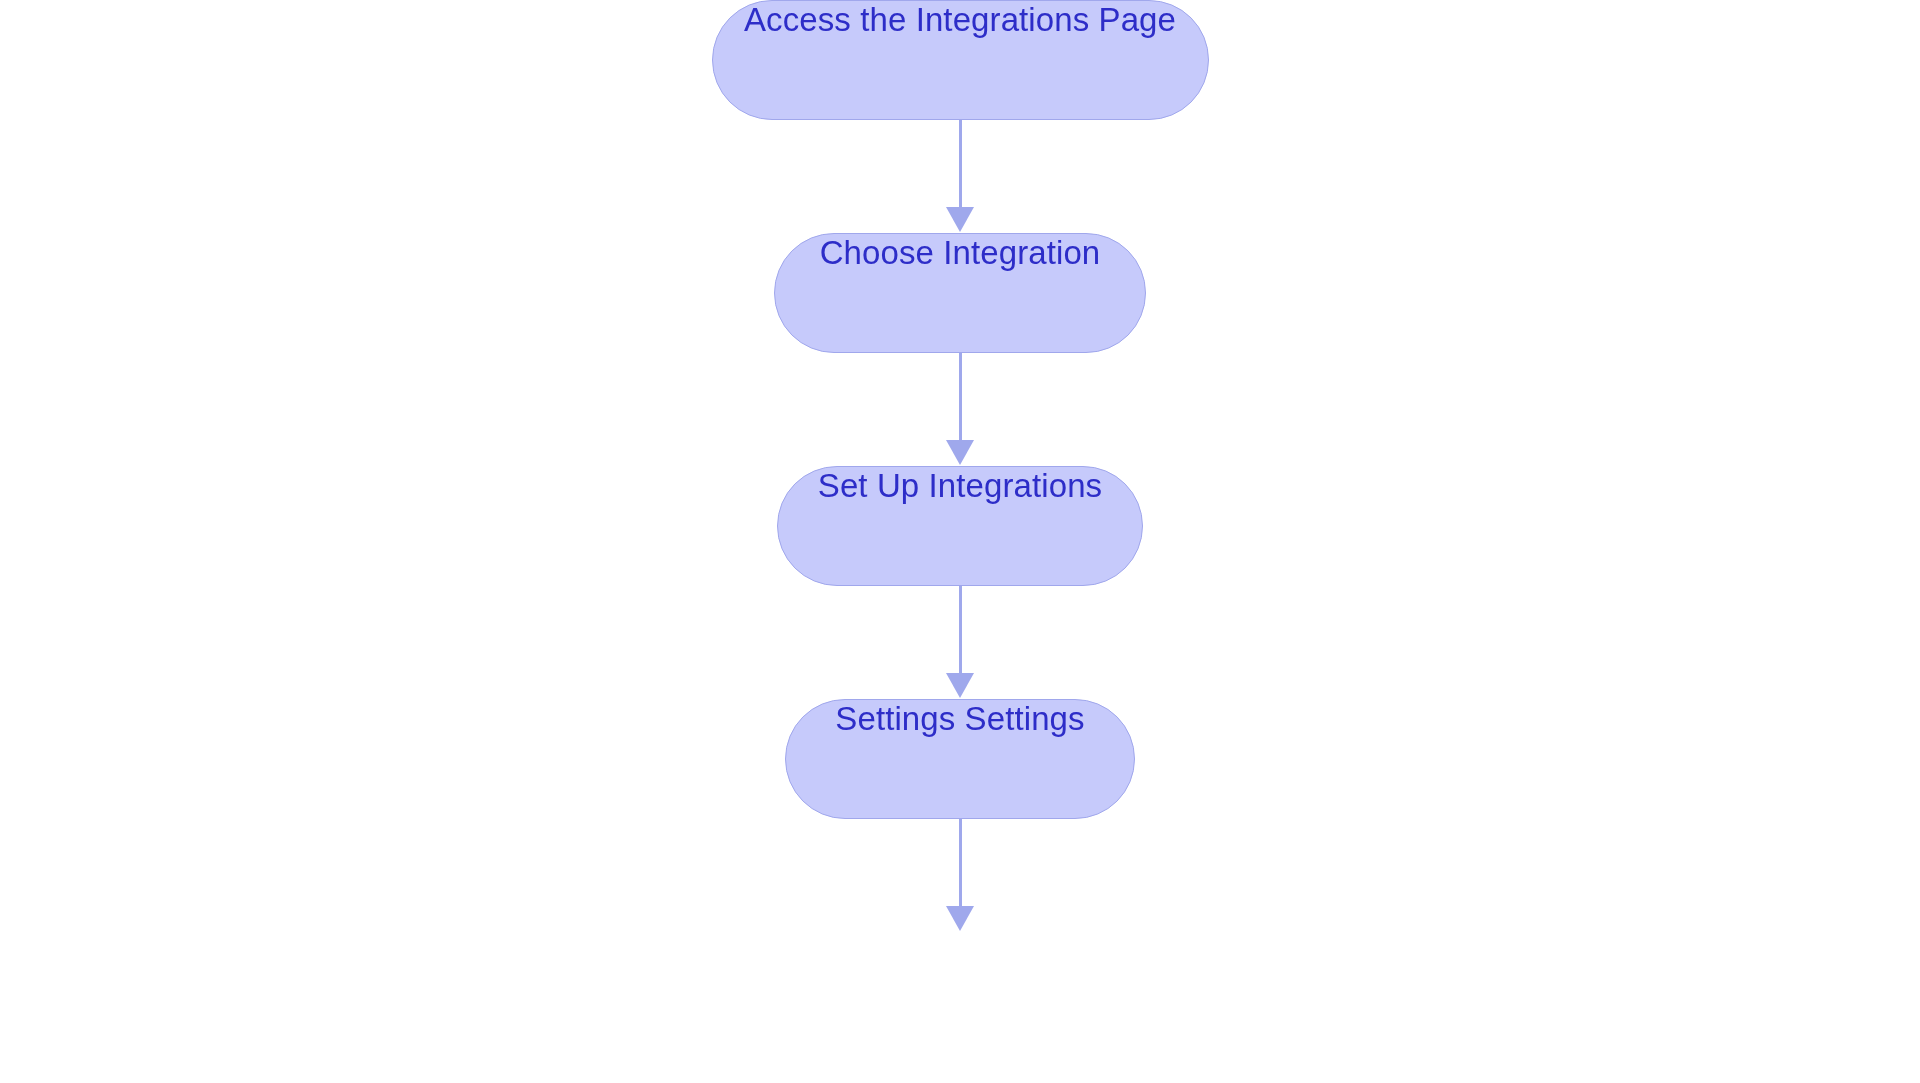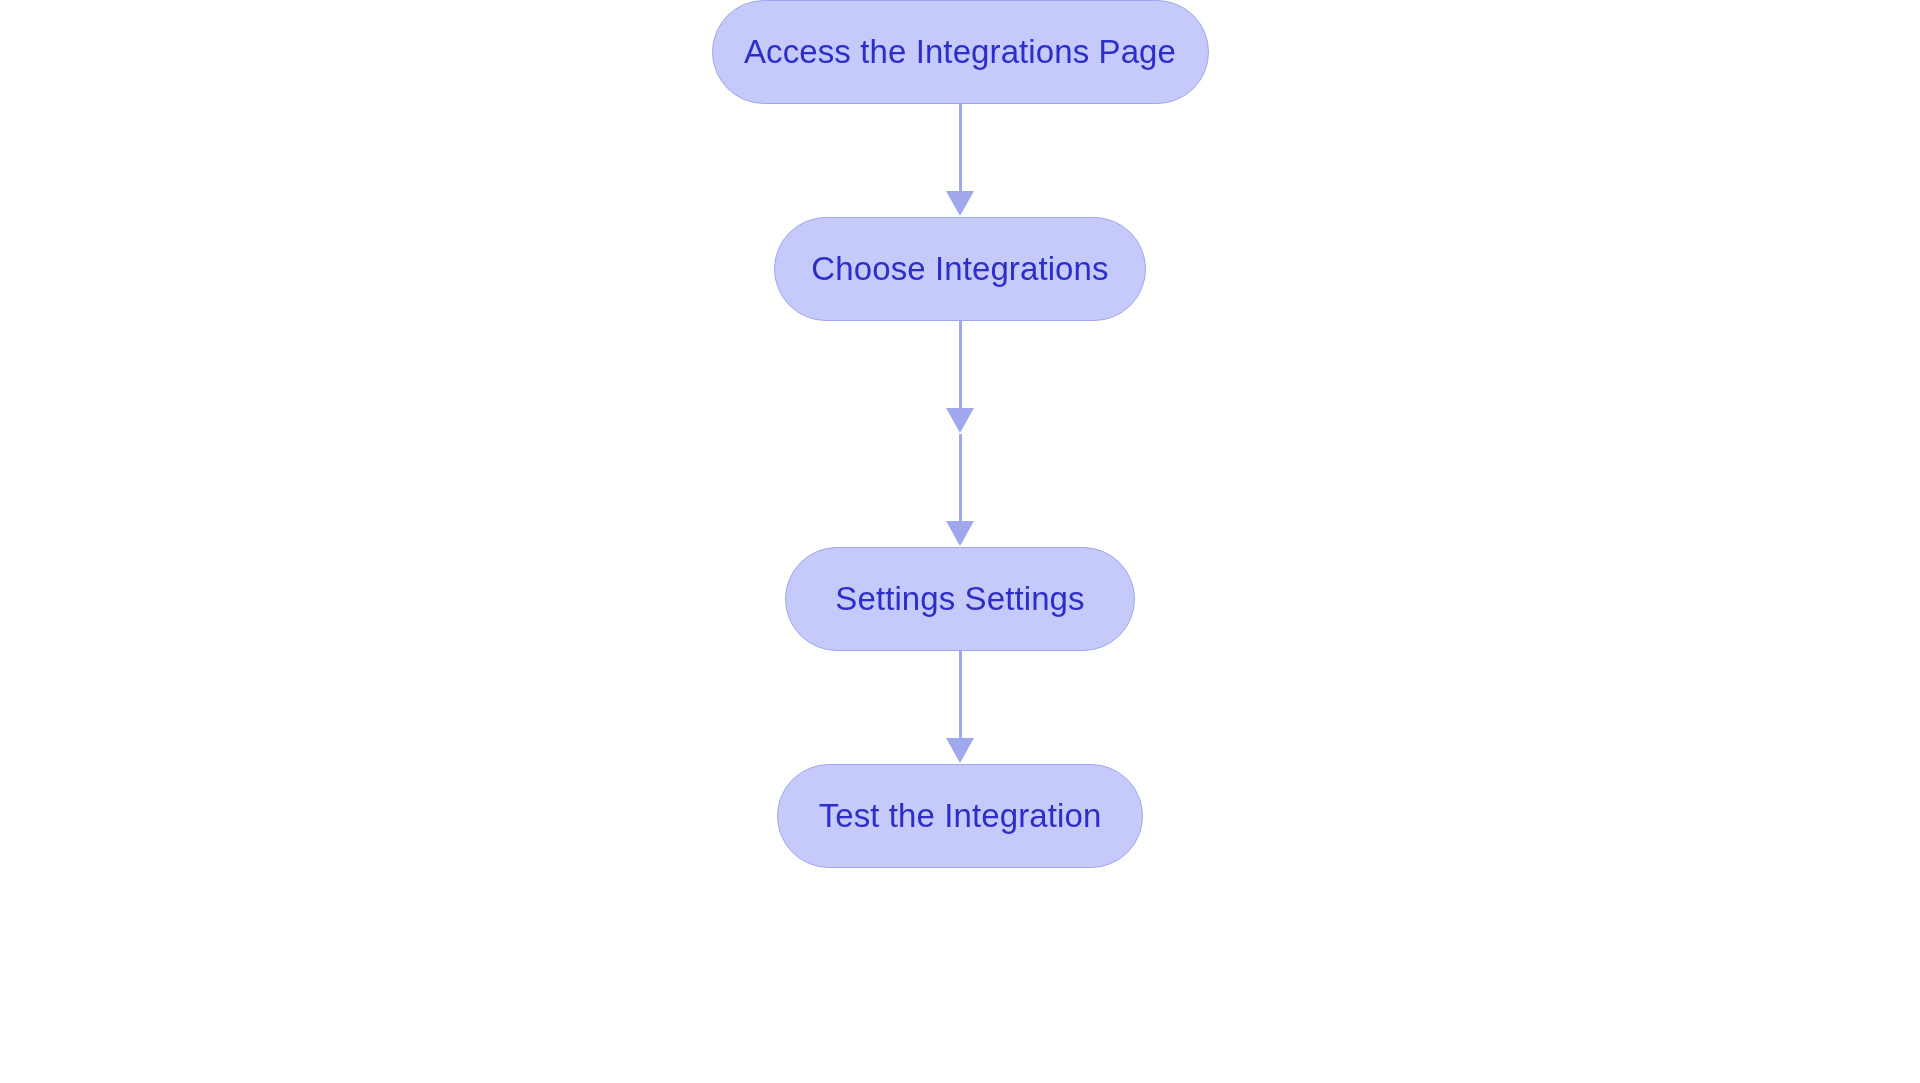--- a/index.html
+++ b/index.html
@@ -29,26 +29,25 @@
     width: 1920px;
     height: 1083px;
     display: flex;
     flex-direction: column;
     align-items: center;
     justify-content: flex-start;
   }
 
   .node {
     box-sizing: border-box;
-    height: 104px;
+    height: 120px;
     border-radius: 60px;
     background: #c6cafb;
     border: 1.6px solid #a0a7ec;
     display: flex;
-    align-items: center;
     justify-content: center;
     padding: 0 34px;
     flex: 0 0 auto;
   }
 
   .node-label {
     color: #2d2dc8;
     font-size: 33px;
     font-weight: 400;
     line-height: 1.15;
@@ -99,41 +98,41 @@
     <div class="node node-1">
       <span class="node-label">Access the Integrations Page</span>
     </div>
 
     <div class="connector">
       <div class="connector-line"></div>
       <div class="connector-head"></div>
     </div>
 
     <div class="node node-2">
-      <span class="node-label">Choose Integrations</span>
+      <span class="node-label">Choose Integration</span>
     </div>
 
     <div class="connector">
       <div class="connector-line"></div>
       <div class="connector-head"></div>
     </div>
 
+    <div class="node node-3">
+      <span class="node-label">Set Up Integrations</span>
+    </div>
 
     <div class="connector">
       <div class="connector-line"></div>
       <div class="connector-head"></div>
     </div>
 
     <div class="node node-4">
       <span class="node-label">Settings Settings</span>
     </div>
 
     <div class="connector">
       <div class="connector-line"></div>
       <div class="connector-head"></div>
     </div>
 
-    <div class="node node-5">
-      <span class="node-label">Test the Integration</span>
-    </div>
 
   </div>
 </div>
 
 </body></html>

